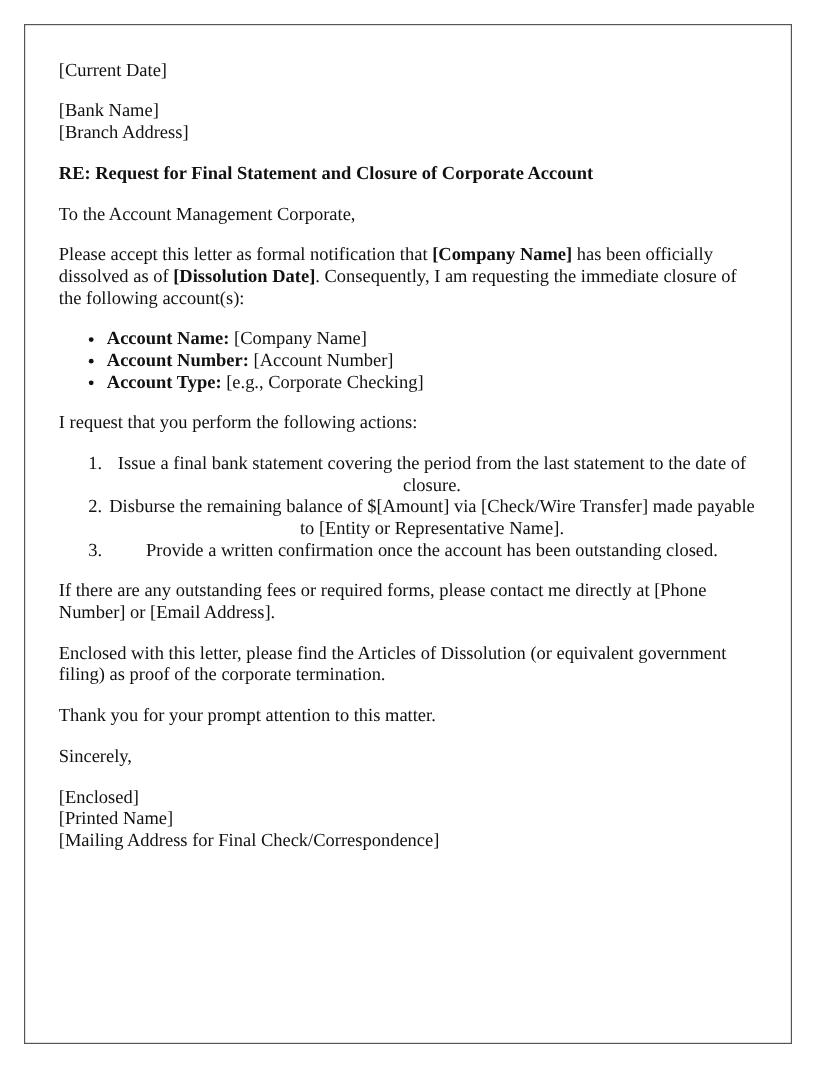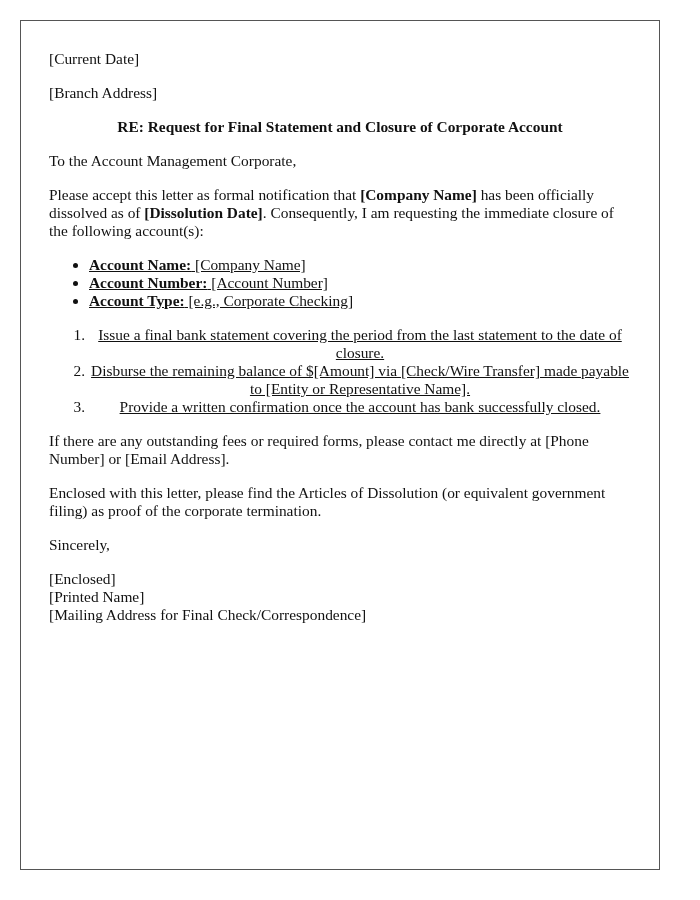--- a/index.html
+++ b/index.html
@@ -27,69 +27,71 @@
       padding: 29px 28px 0 28px;
     }
     .p {
       margin: 0 0 16px 0;
     }
     .block-line {
       display: block;
     }
     .subject {
       font-weight: bold;
-      text-align: center;
     }
     b { font-weight: bold; }
     ul.accounts {
       margin: 0 0 16px 0;
       padding-left: 40px;
       list-style: disc;
     }
     ol.actions {
       margin: 0 0 16px 0;
       padding-left: 40px;
       text-align: center;
     }
-    li { margin: 0; text-decoration: underline; }
+    li { margin: 0; }
   </style>
 </head>
 <body>
 
 <div class="letter">
 
   <p class="p">[Current Date]</p>
 
   <p class="p">
+    <span class="block-line">[Bank Name]</span>
     <span class="block-line">[Branch Address]</span>
   </p>
 
   <p class="p subject">RE: Request for Final Statement and Closure of Corporate Account</p>
 
   <p class="p">To the Account Management Corporate,</p>
 
   <p class="p"><span>Please accept this letter as formal notification that </span><b>[Company Name]</b><span> has been officially dissolved as of </span><b>[Dissolution Date]</b><span>. Consequently, I am requesting the immediate closure of the following account(s):</span></p>
 
   <ul class="accounts">
     <li><b>Account Name:</b><span> [Company Name]</span></li>
     <li><b>Account Number:</b><span> [Account Number]</span></li>
     <li><b>Account Type:</b><span> [e.g., Corporate Checking]</span></li>
   </ul>
 
+  <p class="p">I request that you perform the following actions:</p>
 
   <ol class="actions">
     <li>Issue a final bank statement covering the period from the last statement to the date of closure.</li>
     <li>Disburse the remaining balance of $[Amount] via [Check/Wire Transfer] made payable to [Entity or Representative Name].</li>
-    <li>Provide a written confirmation once the account has bank successfully closed.</li>
+    <li>Provide a written confirmation once the account has been outstanding closed.</li>
   </ol>
 
   <p class="p">If there are any outstanding fees or required forms, please contact me directly at [Phone Number] or [Email Address].</p>
 
   <p class="p">Enclosed with this letter, please find the Articles of Dissolution (or equivalent government filing) as proof of the corporate termination.</p>
 
+  <p class="p">Thank you for your prompt attention to this matter.</p>
 
   <p class="p">Sincerely,</p>
 
   <p class="p">
     <span class="block-line">[Enclosed]</span>
     <span class="block-line">[Printed Name]</span>
     <span class="block-line">[Mailing Address for Final Check/Correspondence]</span>
   </p>
 
 </div>

